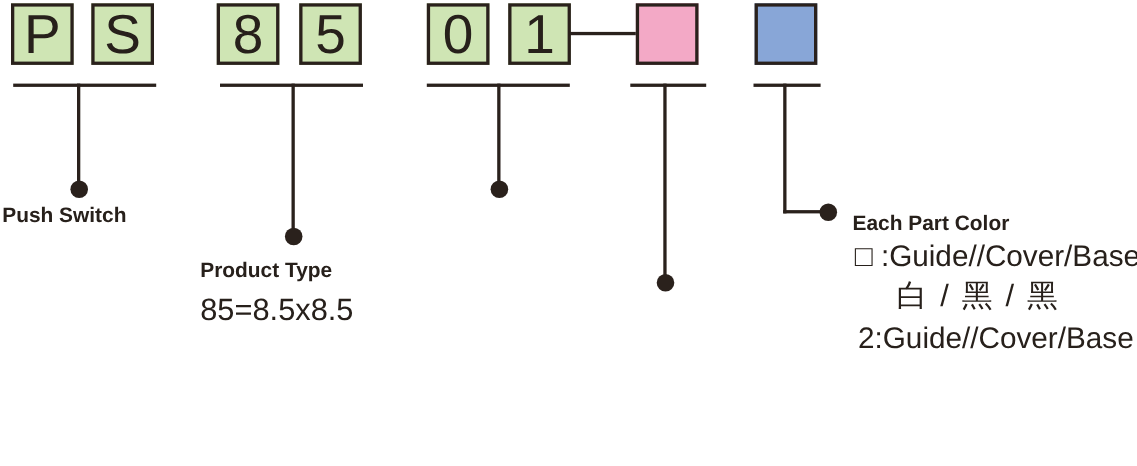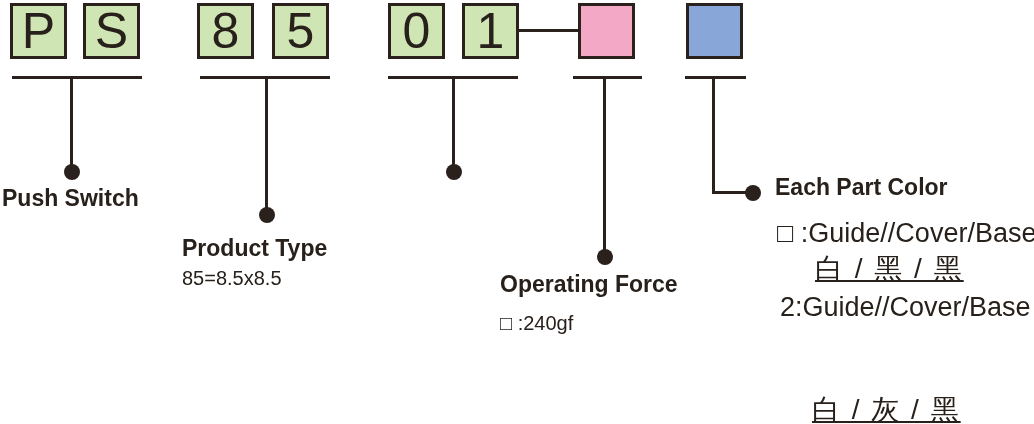--- a/index.html
+++ b/index.html
@@ -54,34 +54,34 @@
     position:absolute;
     width:16px;
     height:16px;
     border-radius:50%;
     background:var(--line);
   }
   .label{
     position:absolute;
     color:var(--text);
     font-weight:700;
-    font-size:23px;
+    font-size:19px;
     line-height:1;
     white-space:nowrap;
   }
   .sub{
     position:absolute;
     color:var(--text);
     font-weight:400;
-    font-size:20px;
+    font-size:28px;
     line-height:1;
     white-space:nowrap;
   }
   .sub.code{font-size:27px;}
-  .sub.cjk{font-size:28px;letter-spacing:2px;text-decoration:underline;}
+  .sub.cjk{font-size:28px;letter-spacing:2px;}
 </style>
 </head>
 <body>
 
 <div class="canvas">
 
   <div class="box green" style="left:10px">P</div>
   <div class="box green" style="left:83px">S</div>
   <div class="box green" style="left:197px">8</div>
   <div class="box green" style="left:272px">5</div>
@@ -107,22 +107,19 @@
 
   <div class="dot" style="left:64px;top:164px"></div>
   <div class="dot" style="left:259px;top:207px"></div>
   <div class="dot" style="left:446px;top:164px"></div>
   <div class="dot" style="left:597px;top:249px"></div>
   <div class="dot" style="left:745px;top:185px"></div>
 
   <div class="label" style="left:2px;top:187px">Push Switch</div>
   <div class="label" style="left:182px;top:237px">Product Type</div>
   <div class="sub" style="left:182px;top:268px">85=8.5x8.5</div>
-  <div class="label" style="left:500px;top:273px">Operating Force</div>
-  <div class="sub" style="left:500px;top:313px">□ :240gf</div>
 
-  <div class="label" style="left:775px;top:176px">Each Part Color</div>
+  <div class="label" style="left:775px;top:194px">Each Part Color</div>
   <div class="sub code" style="left:777px;top:220px">□ :Guide//Cover/Base</div>
   <div class="sub cjk" style="left:815px;top:255px">白 / 黑 / 黑</div>
   <div class="sub code" style="left:780px;top:294px">2:Guide//Cover/Base</div>
-  <div class="sub cjk" style="left:812px;top:396px">白 / 灰 / 黑</div>
 
 </div>
 
 </body></html>

